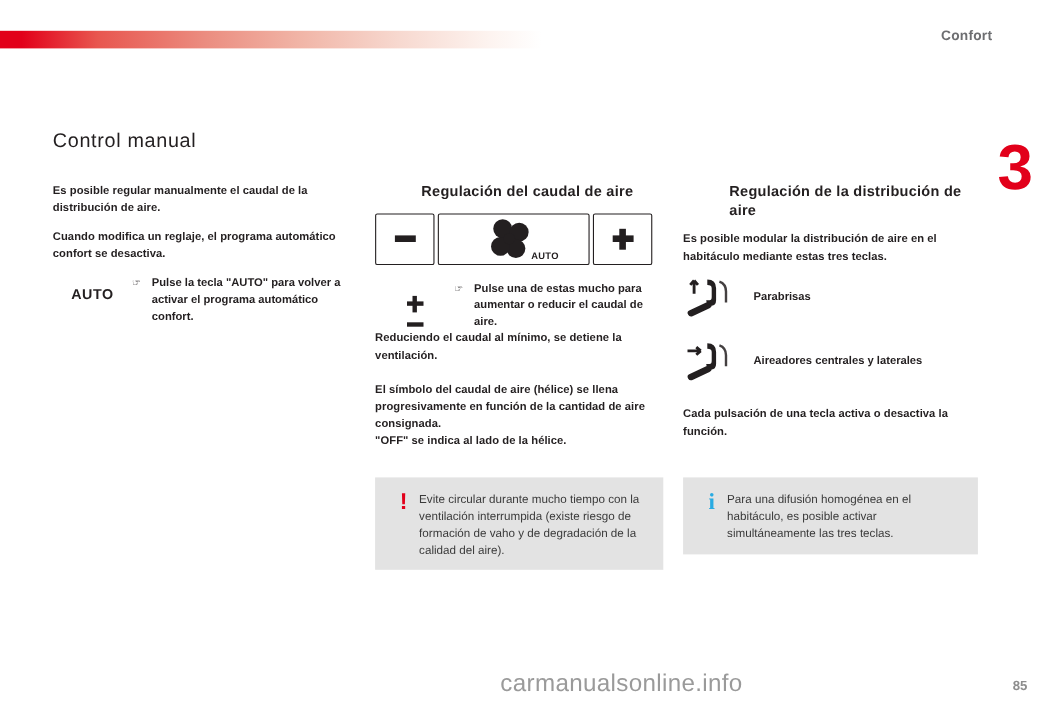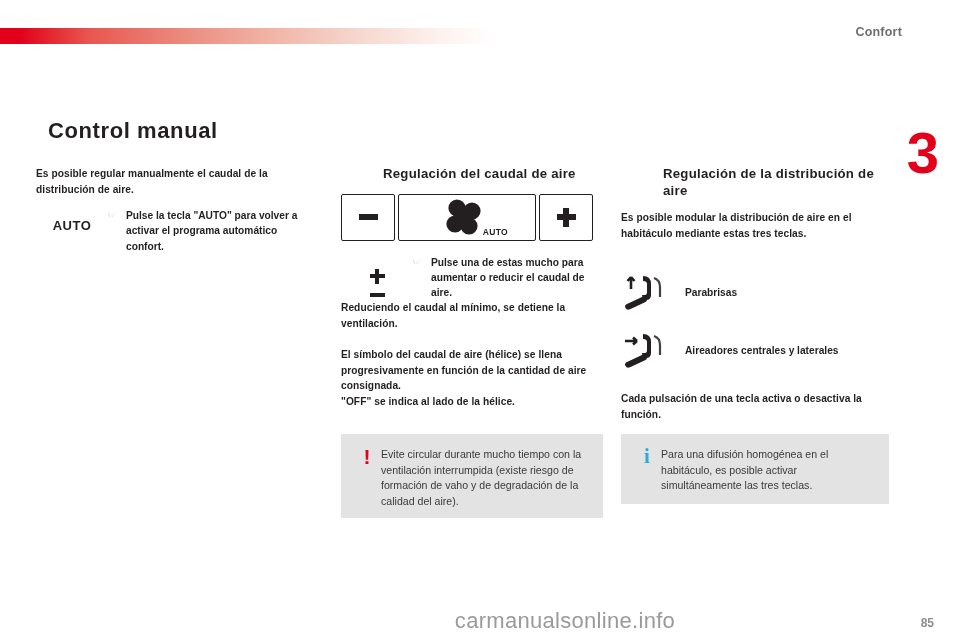--- a/index.html
+++ b/index.html
@@ -45,32 +45,32 @@
     color: #e2001a;
     line-height: 1;
     letter-spacing: -1px;
   }
 
   
   .page-title {
     position: absolute;
     left: 48px;
     top: 118px;
-    font-size: 22px;
-    font-weight: bold;
+    font-size: 18px;
+    font-weight: normal;
     letter-spacing: 0.6px;
     color: #231f20;
   }
 
   
   .col {
     position: absolute;
     top: 166px;
   }
-  .col-1 { left: 36px;  width: 278px; }
+  .col-1 { left: 48px;  width: 278px; }
   .col-2 { left: 341px; width: 262px; }
   .col-3 { left: 621px; width: 268px; }
 
   .col-head {
     font-size: 13.2px;
     font-weight: bold;
     margin: 0 0 11px 0;
     letter-spacing: 0.25px;
     line-height: 1.25;
     padding-left: 42px;
@@ -280,20 +280,21 @@
 <body>
 
 <div class="top-bar"></div>
 <div class="header-title">Confort</div>
 <div class="chapter-number">3</div>
 
 <div class="page-title">Control manual</div>
 
 <div class="col col-1">
   <p class="body">Es posible regular manualmente el caudal de la distribución de aire.</p>
+  <p class="body">Cuando modifica un reglaje, el programa automático confort se desactiva.</p>
 
   <div class="action-row">
     <div class="action-key">
       <span class="auto-key">AUTO</span>
     </div>
     <div class="bullet-arrow">☞</div>
     <div class="action-text">Pulse la tecla "AUTO" para volver a activar el programa automático confort.</div>
   </div>
 </div>
 
@@ -332,21 +333,21 @@
     <div class="action-text">Pulse una de estas mucho para aumentar o reducir el caudal de aire.</div>
   </div>
 
   <p class="body" style="margin-bottom:0;">Reduciendo el caudal al mínimo, se detiene la ventilación.</p>
   <p class="body" style="margin-top:16px;margin-bottom:0;">El símbolo del caudal de aire (hélice) se llena progresivamente en función de la cantidad de aire consignada.</p>
   <p class="body tight">"OFF" se indica al lado de la hélice.</p>
 </div>
 
 <div class="col col-3">
   <h2 class="col-head">Regulación de la distribución de aire</h2>
-  <p class="body" style="margin-bottom:30px;">Es posible modular la distribución de aire en el habitáculo mediante estas tres teclas.</p>
+  <p class="body" style="margin-bottom:8px;">Es posible modular la distribución de aire en el habitáculo mediante estas tres teclas.</p>
 
   <div class="dist-row">
     <span class="dist-icon">
       <svg width="56" height="42" viewBox="0 0 56 42">
         <path d="M10 5 v12 M10 5 l-3.5 4 M10 5 l3.5 4" stroke="#231f20" stroke-width="2.6" fill="none"></path>
         <path d="M22 4 q8 0 8 8 v11 q0 5 -5 5 h-3 l-1 -5 h3 q2 0 2 -3 v-8 q0 -3 -4 -3 z" fill="#231f20"></path>
         <path d="M21 25 l-15 7 q-3 1.4 -1.5 4 q1.5 2.6 4.5 1.2 l15 -7 q3 -1.4 1.5 -4 q-1.5 -2.6 -4.5 -1.2 z" fill="#231f20"></path>
         <path d="M33 6 q6 2 6 9 v10" stroke="#231f20" stroke-width="2.2" fill="none" opacity="0.85"></path>
       </svg>
     </span>

